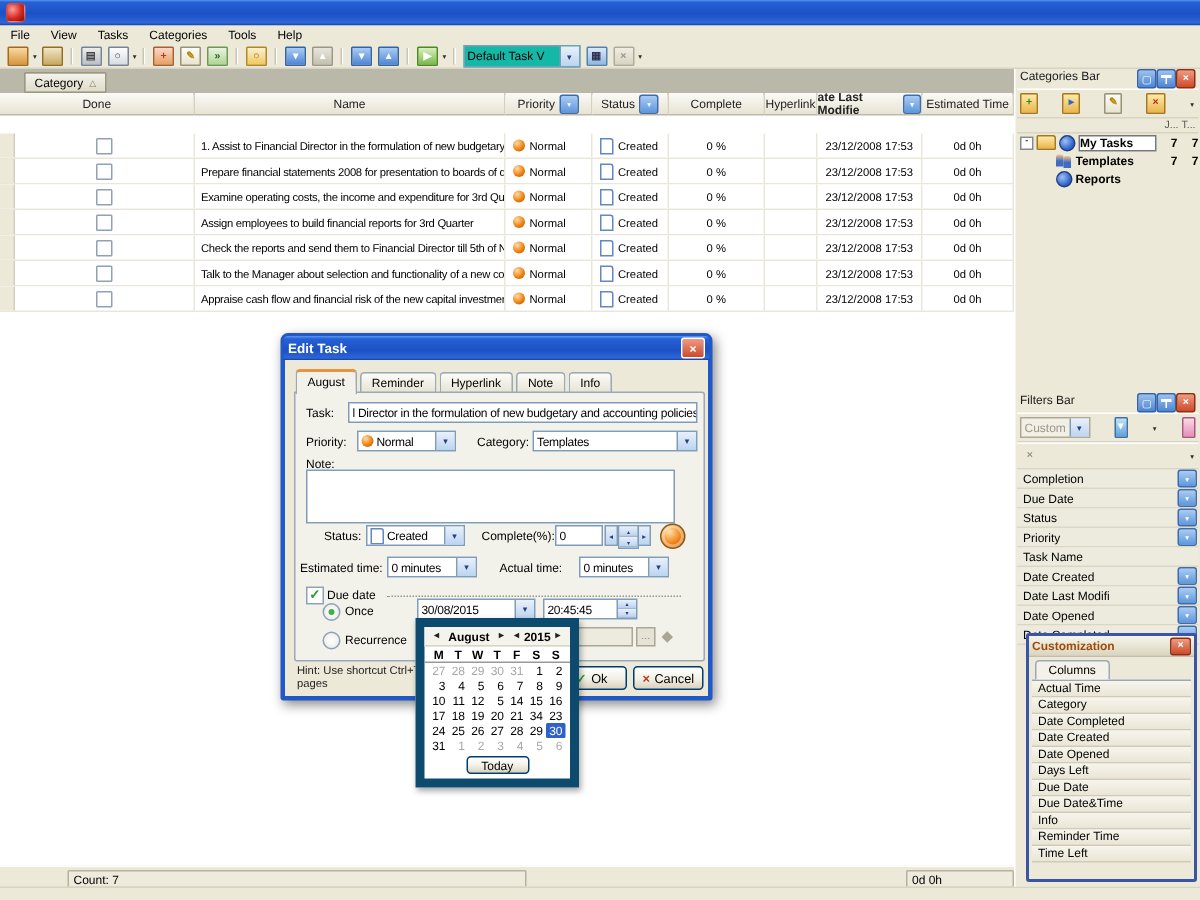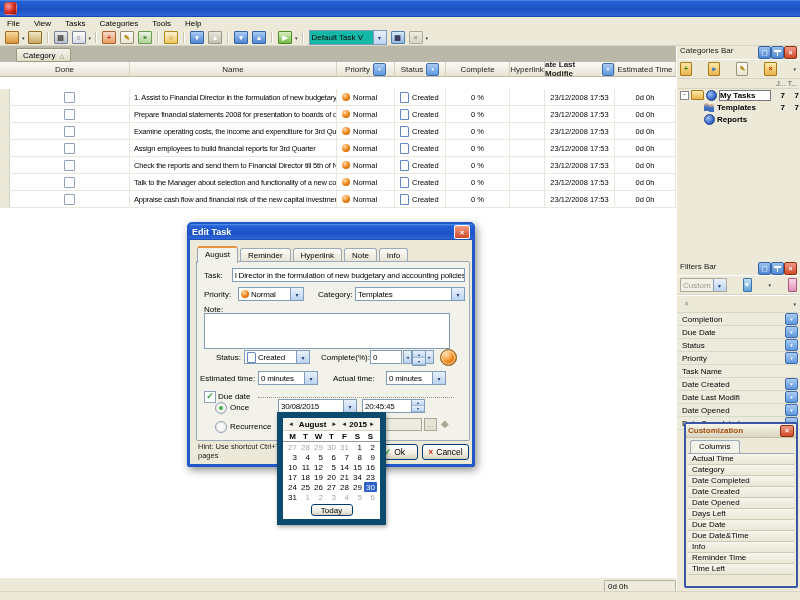--- a/index.html
+++ b/index.html
@@ -366,20 +366,23 @@
         </div>
         <div class="c" style="width: 64px;">0 %</div>
         <div class="c" style="width: 35px;"></div>
         <div class="c" style="width: 70px;">23/12/2008 17:53</div>
         <div class="c" style="width: 61px;">0d 0h</div>
       </div>
     </div>
 </div>
 
 <div id="statusbar" class="abs">
+  <div class="spanel" style="left:45px;width:298px">
+    <span>Count: 7</span>
+  </div>
   <div class="spanel" style="left:604px;width:64px">
     <span>0d 0h</span>
   </div>
 </div>
 <div id="bottomstrip" class="abs"></div>
 
 <div id="sidebarbg" class="abs"></div>
 
 <div class="abs" id="catbar" style="left:678px;top:46px;width:121px;height:214px">
   <div class="paneltitle">

